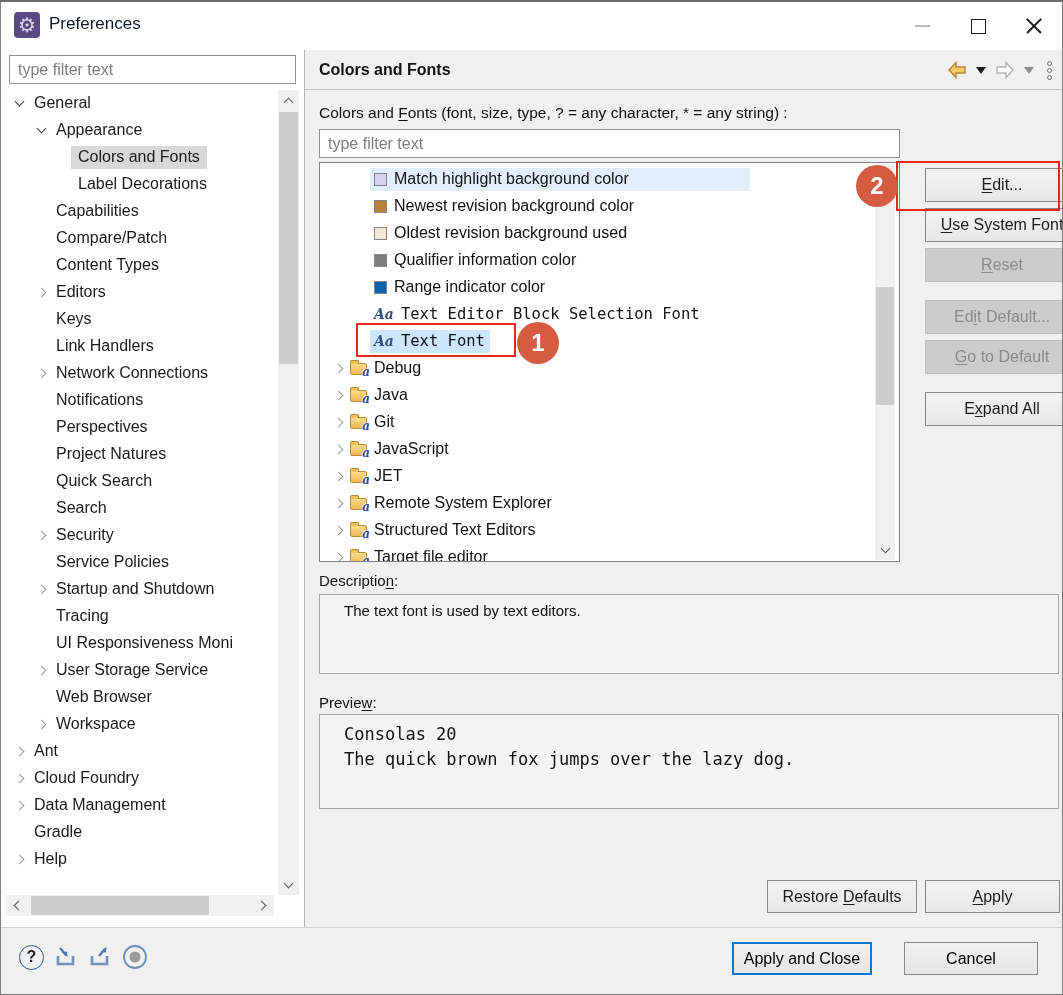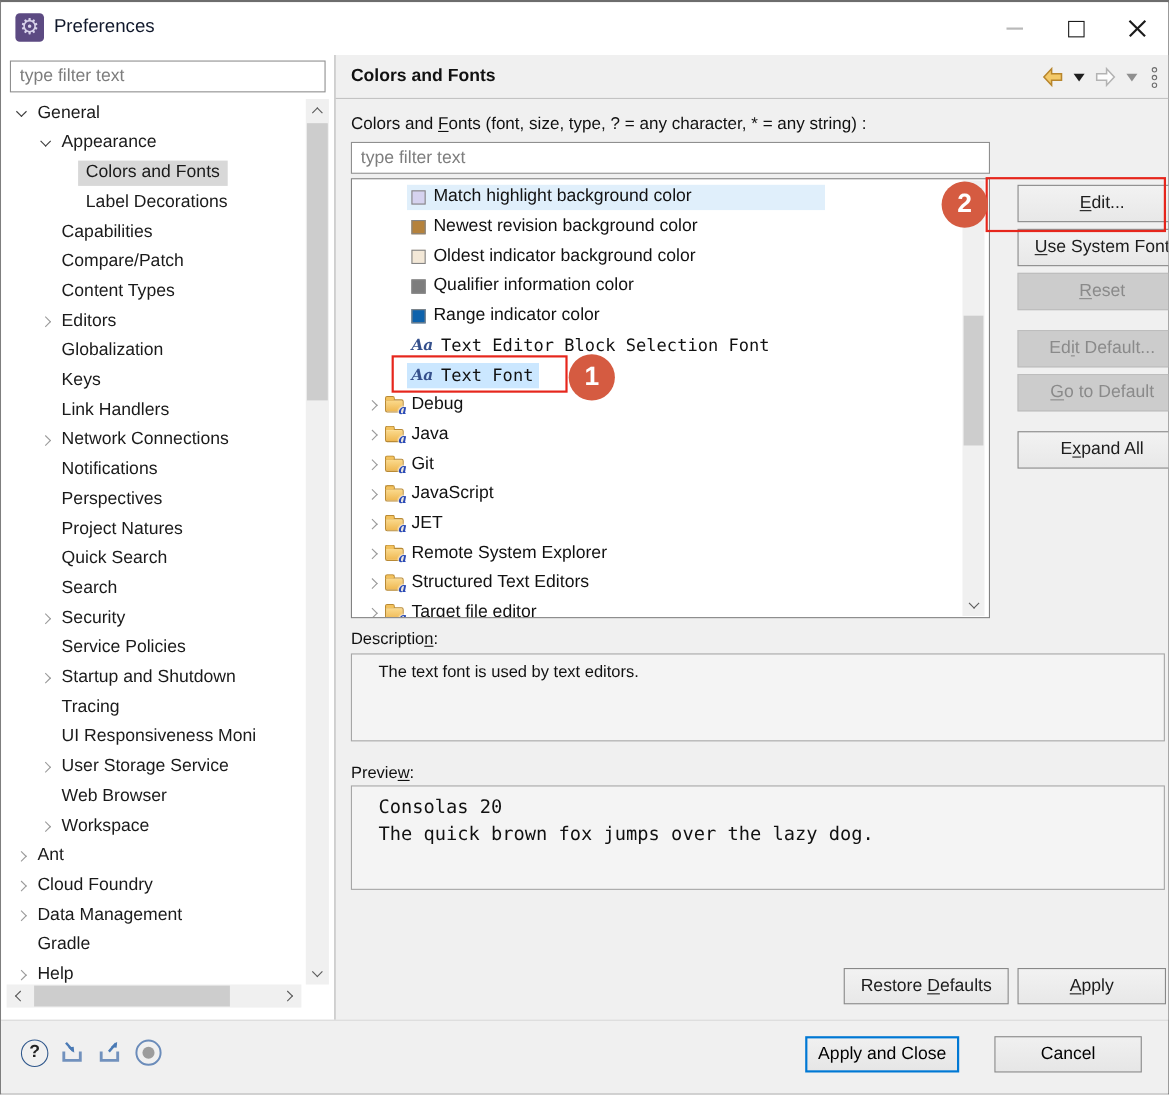--- a/index.html
+++ b/index.html
@@ -164,24 +164,20 @@
         <div class="trow">
           <span class="chev-slot" style="margin-left: 34px;"></span>
           <span class="tlabel">Content Types</span>
         </div>
         <div class="trow">
           <span class="chev-slot chev" style="margin-left: 34px;"></span>
           <span class="tlabel">Editors</span>
         </div>
         <div class="trow">
           <span class="chev-slot" style="margin-left: 34px;"></span>
-          <span class="tlabel">Globalization</span>
-        </div>
-        <div class="trow">
-          <span class="chev-slot" style="margin-left: 34px;"></span>
           <span class="tlabel">Keys</span>
         </div>
         <div class="trow">
           <span class="chev-slot" style="margin-left: 34px;"></span>
           <span class="tlabel">Link Handlers</span>
         </div>
         <div class="trow">
           <span class="chev-slot chev" style="margin-left: 34px;"></span>
           <span class="tlabel">Network Connections</span>
         </div>
@@ -307,21 +303,21 @@
           </div>
           <div class="lrow" style="padding-left: 50px;">
             <span class="rowinner">
               <span class="swatch" style="background: rgb(181, 130, 60);"></span>
               <span class="ltext">Newest revision background color</span>
             </span>
           </div>
           <div class="lrow" style="padding-left: 50px;">
             <span class="rowinner">
               <span class="swatch" style="background: rgb(243, 232, 215);"></span>
-              <span class="ltext">Oldest indicator background color</span>
+              <span class="ltext">Oldest revision background used</span>
             </span>
           </div>
           <div class="lrow" style="padding-left: 50px;">
             <span class="rowinner">
               <span class="swatch" style="background: rgb(125, 125, 125);"></span>
               <span class="ltext">Qualifier information color</span>
             </span>
           </div>
           <div class="lrow" style="padding-left: 50px;">
             <span class="rowinner">

